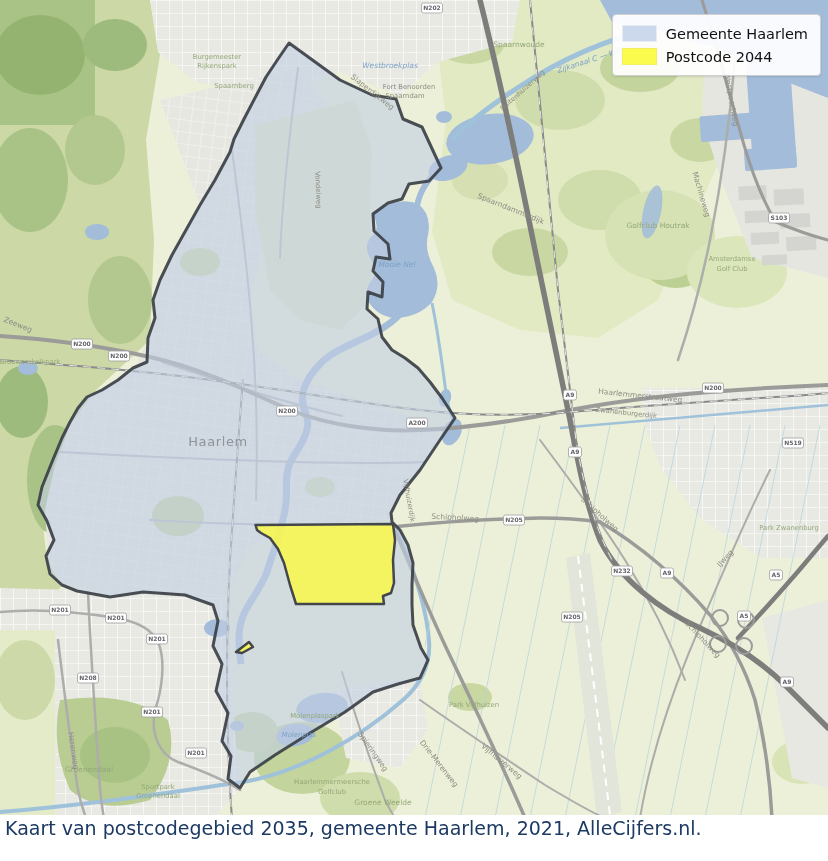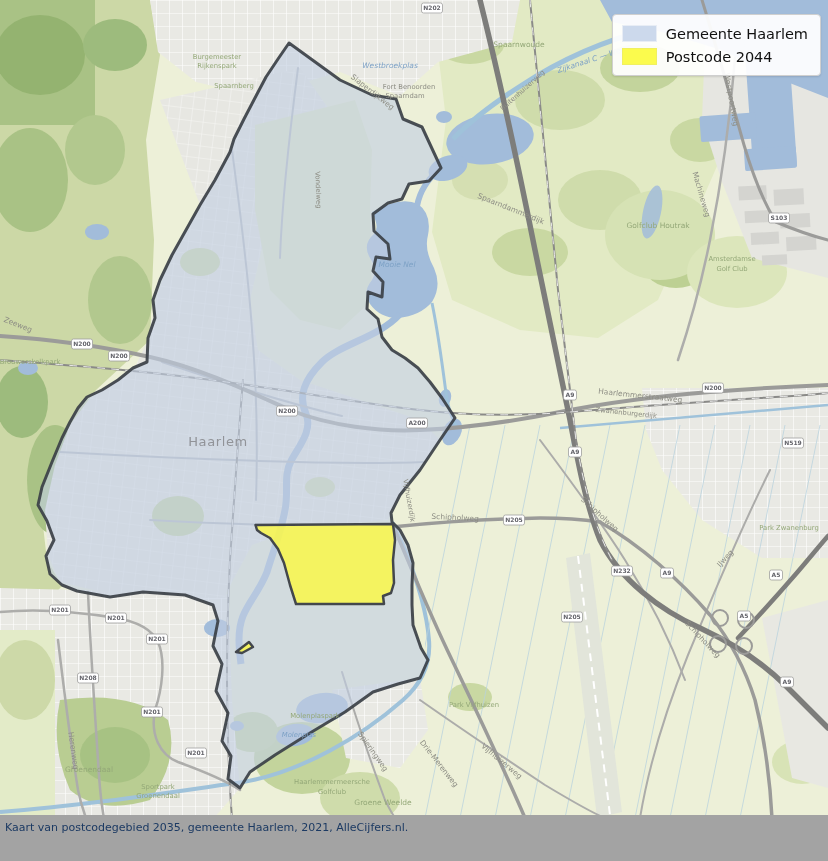--- a/index.html
+++ b/index.html
@@ -17,22 +17,22 @@
   
   .legend{position:absolute;top:14px;right:7px;background:rgba(255,255,255,.93);
           border:1px solid #cfcfcf;border-radius:4px;padding:7px 12px 7px 9px;
           box-shadow:0 1px 2px rgba(0,0,0,.12);}
   .lrow{display:flex;align-items:center;height:23px;}
   .sw{width:33px;height:15px;margin-right:9px;flex:0 0 auto;}
   .sw-muni{background:#ccd9ec;border:1px solid #e8edf5;}
   .sw-pc{background:#fbfb4d;border:1px solid #f0f060;}
   .ltxt{font-size:14.5px;color:#111;white-space:nowrap;}
   
-  .caption{position:absolute;left:0;bottom:0;width:828px;height:46px;background:#a3a3a3;
-           color:#1c3a63;font-size:11px;line-height:18px;padding:4px 0 0 5px;box-sizing:border-box;}
+  .caption{position:absolute;left:0;bottom:0;width:828px;height:46px;background:#ffffff;
+           color:#1c3a63;font-size:19px;line-height:18px;padding:4px 0 0 5px;box-sizing:border-box;}
 </style>
 </head>
 <body>
 
 <div class="stage">
 <svg width="828" height="818" viewBox="0 0 828 818">
   <defs>
     <pattern id="pTown" width="13" height="13" patternUnits="userSpaceOnUse">
       <rect width="13" height="13" fill="#e9e9e4"></rect>
       <path d="M0,0H13M0,0V13" stroke="#ffffff" stroke-width="1.2"></path>

